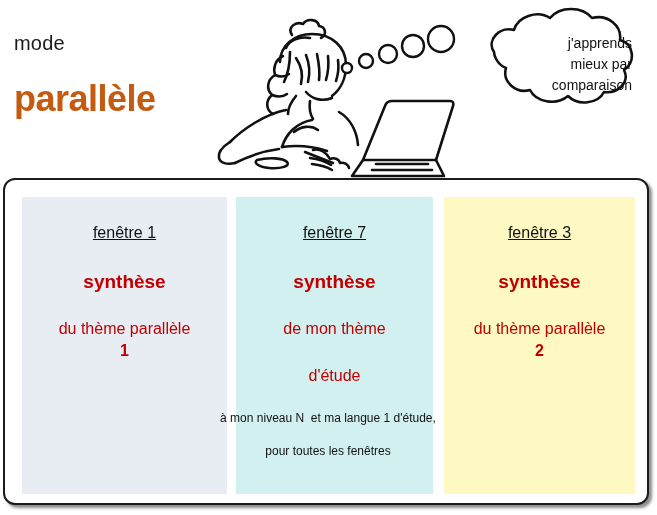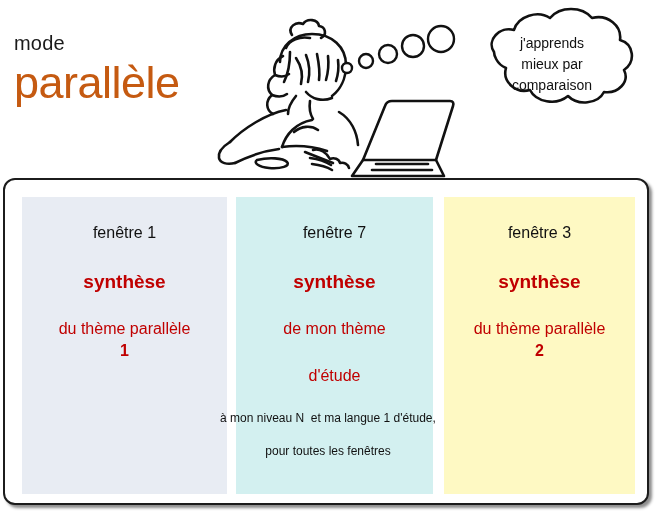--- a/index.html
+++ b/index.html
@@ -29,25 +29,25 @@
     top: 30px;
     width: 220px;
   }
   #mode-label {
     font-size: 20px;
     color: #1a1a1a;
     line-height: 26px;
     letter-spacing: 0.2px;
   }
   #parallele-label {
-    font-size: 45px;
-    font-weight: normal;
+    font-size: 36px;
+    font-weight: bold;
     color: #c55a11;
     line-height: 46px;
-    margin-top: 4px;
+    margin-top: 20px;
     letter-spacing: -0.5px;
   }
 
   #illustration {
     position: absolute;
     left: 200px;
     top: 0;
     width: 270px;
     height: 178px;
   }
@@ -56,21 +56,21 @@
     left: 452px;
     top: 4px;
     width: 200px;
     height: 128px;
   }
   #bubble-text {
     position: absolute;
     left: 472px;
     top: 33px;
     width: 160px;
-    text-align: center;
+    text-align: right;
     font-size: 14px;
     color: #111111;
     line-height: 21px;
   }
   #bubble-text div { white-space: nowrap; }
 
   
   #panel {
     position: absolute;
     left: 3px;
@@ -99,20 +99,21 @@
   }
   .col-1 { left: 17px;  width: 205px; background: #e8ecf3; }
   .col-2 { left: 231px; width: 197px; background: #d3f0f0; }
   .col-3 { left: 439px; width: 191px; background: #c8e7fc; }
 
   .col-window {
     text-align: center;
     font-size: 16px;
     color: #111111;
     line-height: 20px;
+    text-decoration: underline;
   }
   .col-synthese {
     text-align: center;
     font-size: 19px;
     font-weight: bold;
     color: #c00000;
     line-height: 23px;
     margin-top: 27px;
   }
   .col-sub {

